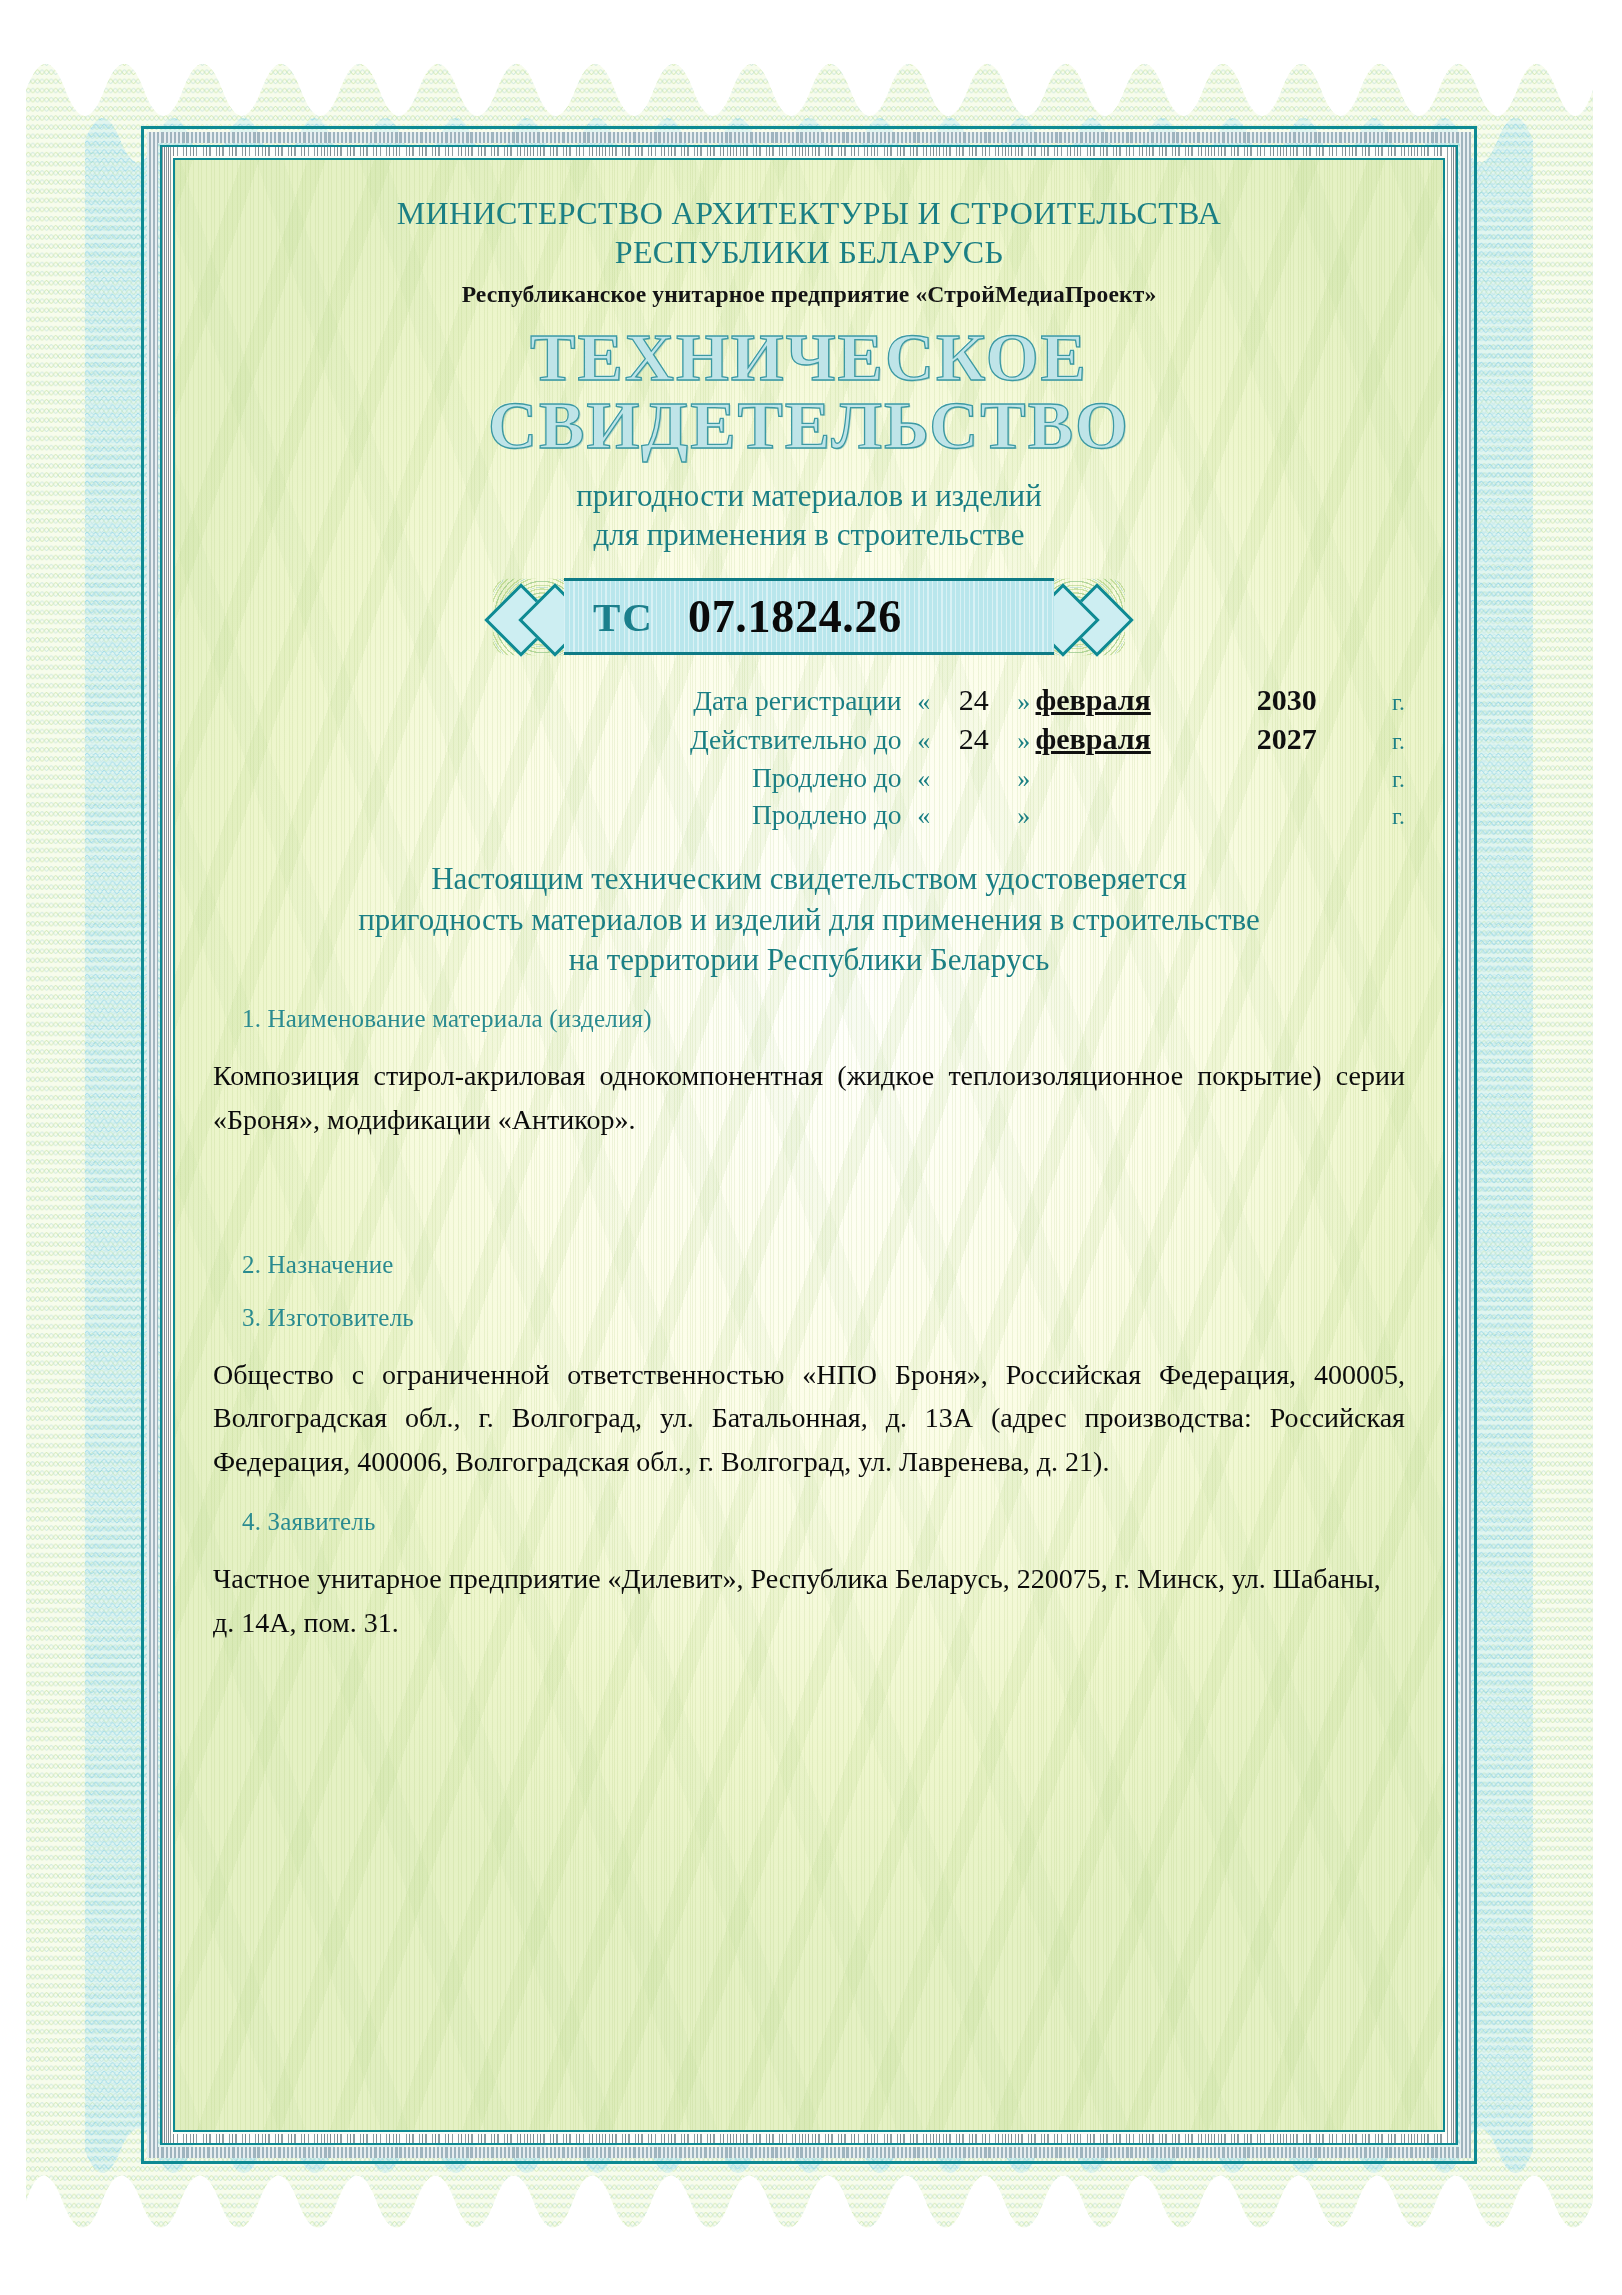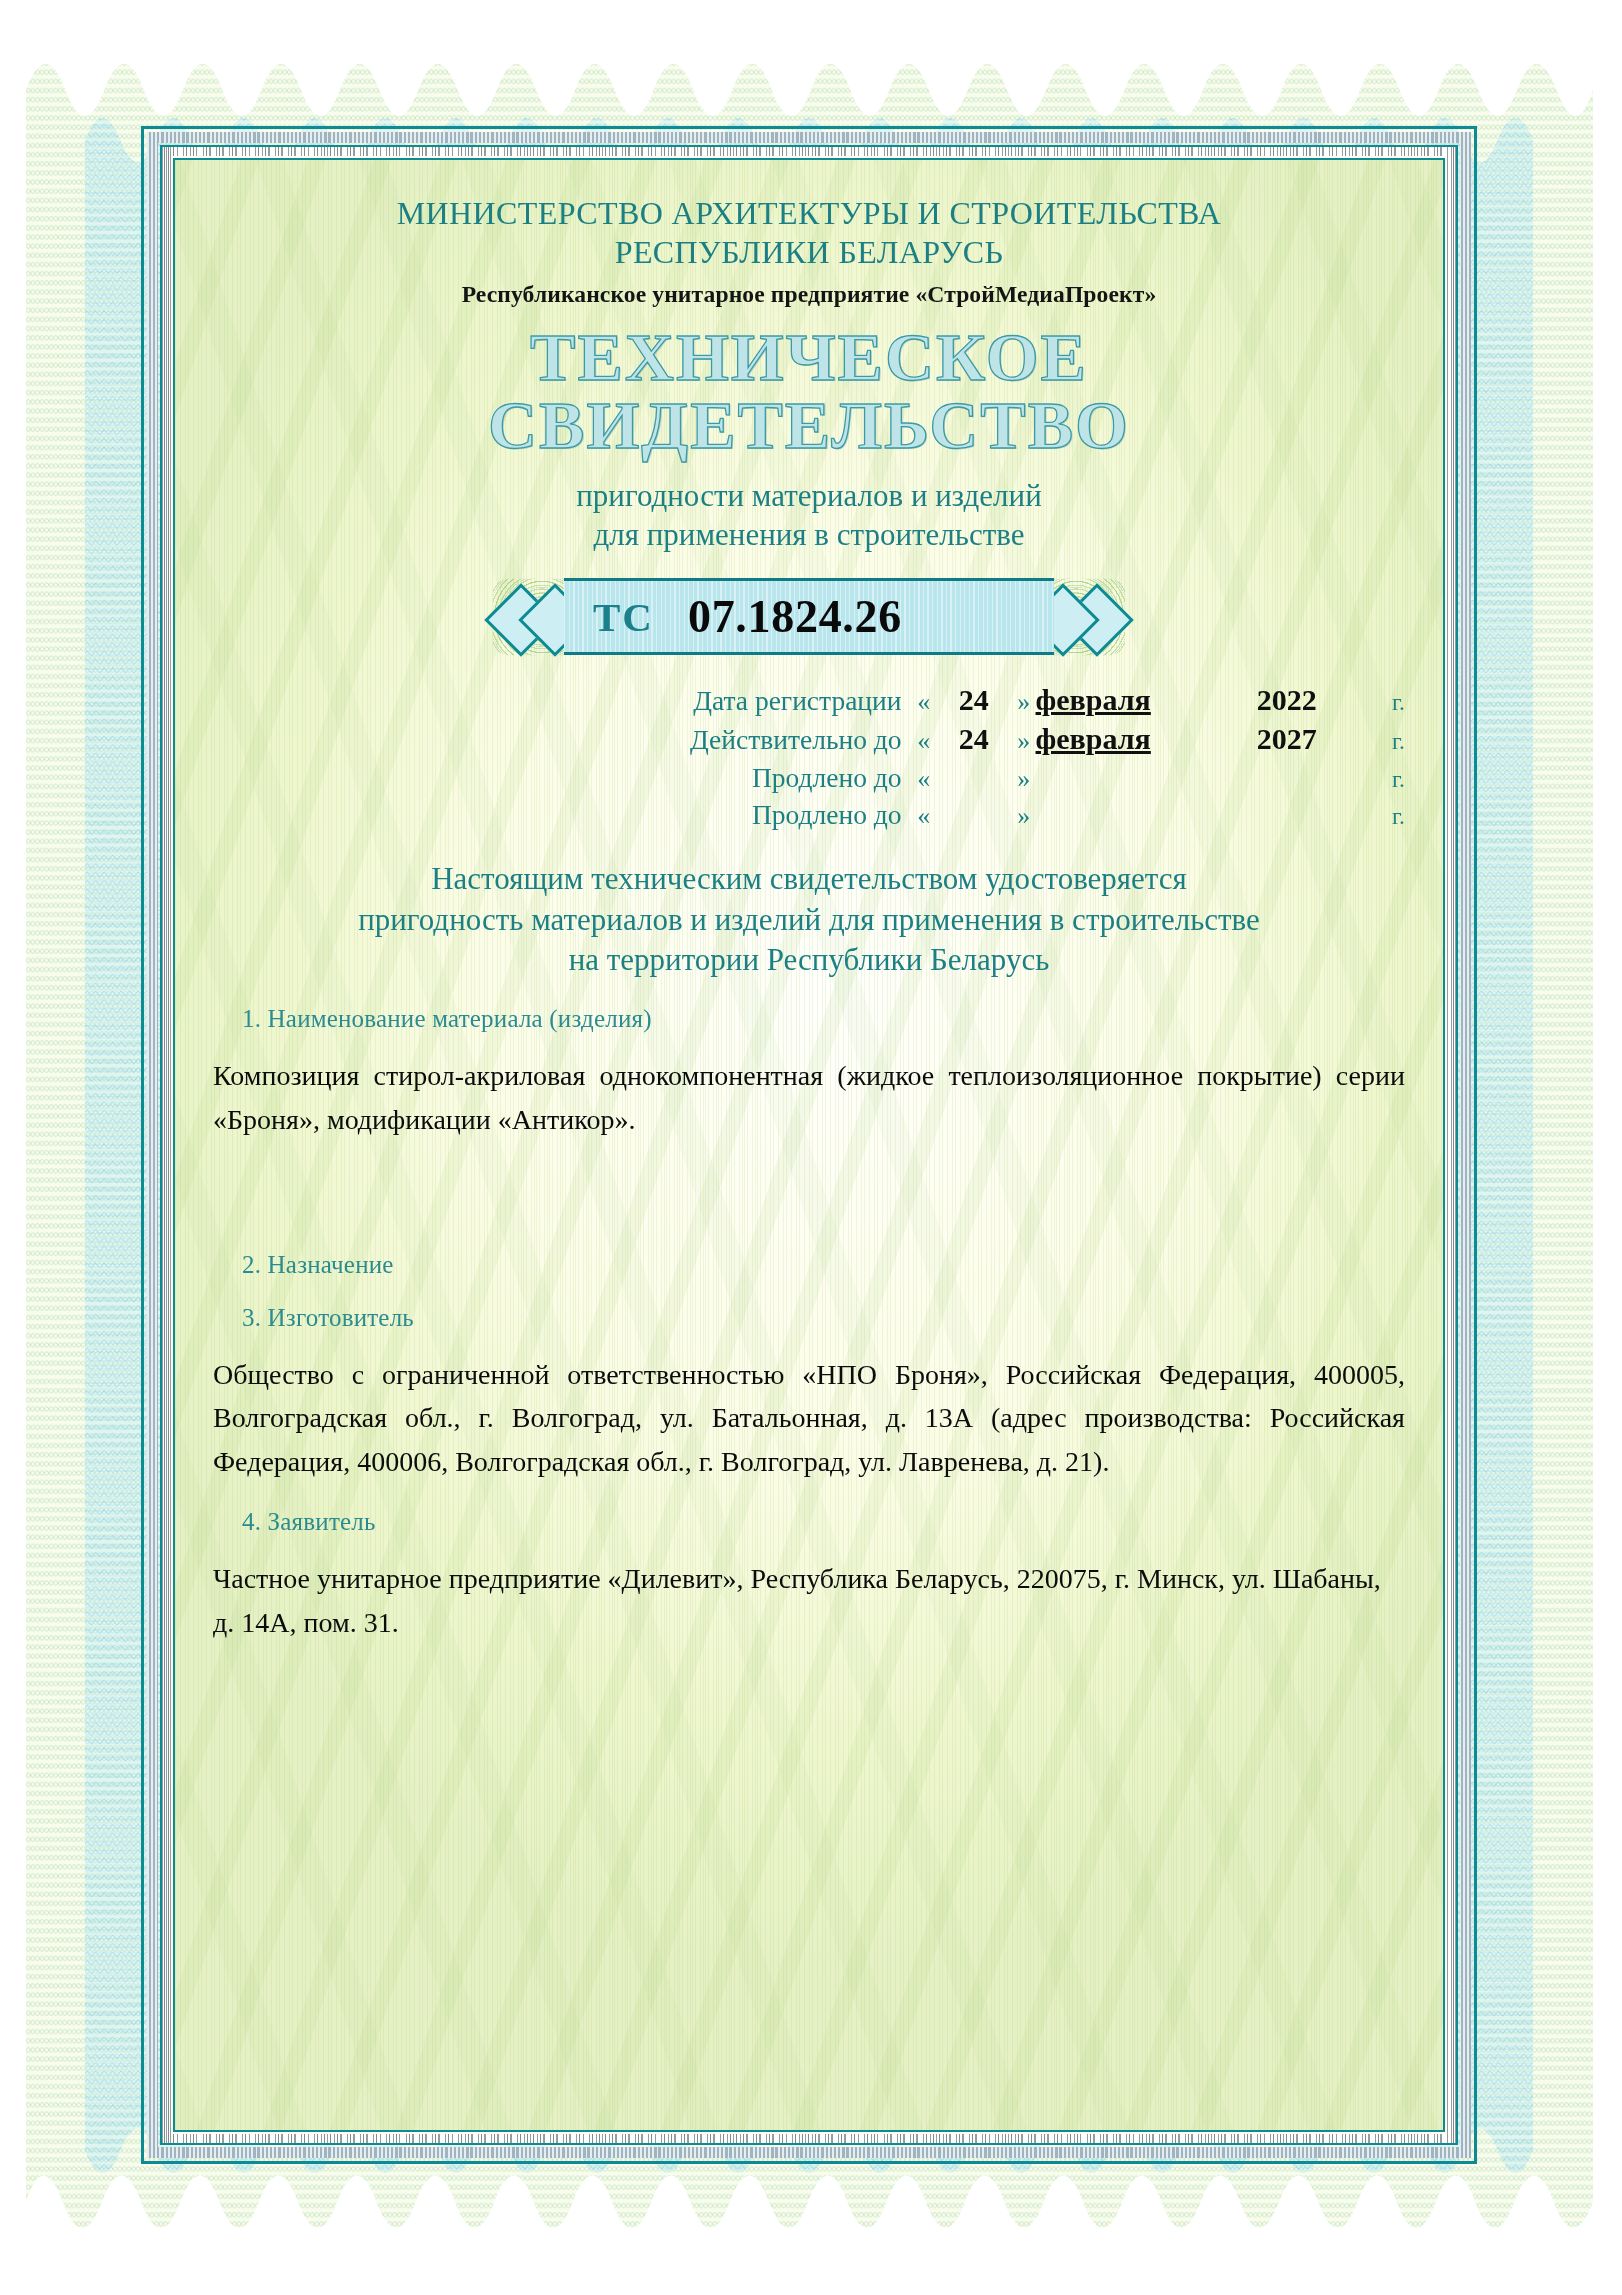--- a/index.html
+++ b/index.html
@@ -260,21 +260,21 @@
   }
   .dt-quote {
     color: #1b7f84;
     font-size: 26px;
     width: 22px;
     text-align: center;
   }
   .dt-day {
     color: #101010;
     font-size: 30px;
-    font-weight: bold;
+    font-weight: normal;
     width: 72px;
     text-align: center;
   }
   .dt-month {
     color: #101010;
     font-size: 30px;
     font-weight: bold;
     width: 177px;
     text-decoration: underline;
   }
@@ -431,21 +431,21 @@
       </div>
 
       <table id="dates-table">
         <tbody>
           <tr>
             <td class="dt-label">Дата регистрации</td>
             <td class="dt-quote">«</td>
             <td class="dt-day">24</td>
             <td class="dt-quote">»</td>
             <td class="dt-month">февраля</td>
-            <td class="dt-year">2022</td>
+            <td class="dt-year">2030</td>
             <td class="dt-suffix">г.</td>
           </tr>
           <tr>
             <td class="dt-label">Действительно до</td>
             <td class="dt-quote">«</td>
             <td class="dt-day">24</td>
             <td class="dt-quote">»</td>
             <td class="dt-month">февраля</td>
             <td class="dt-year">2027</td>
             <td class="dt-suffix">г.</td>

